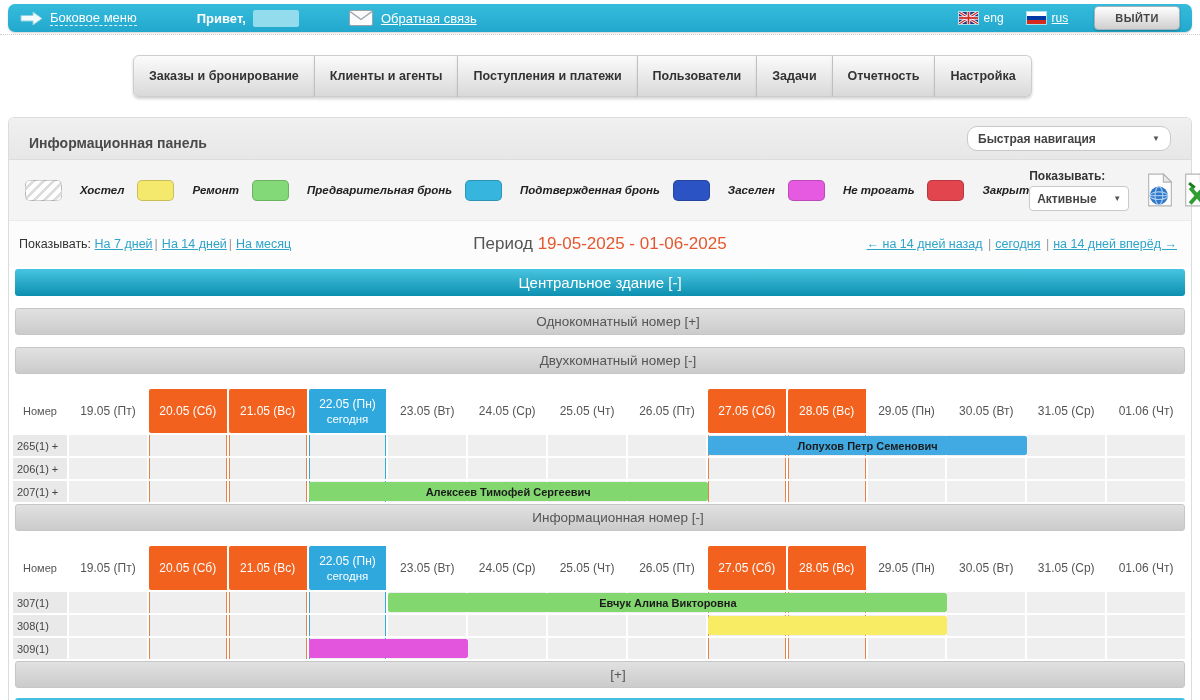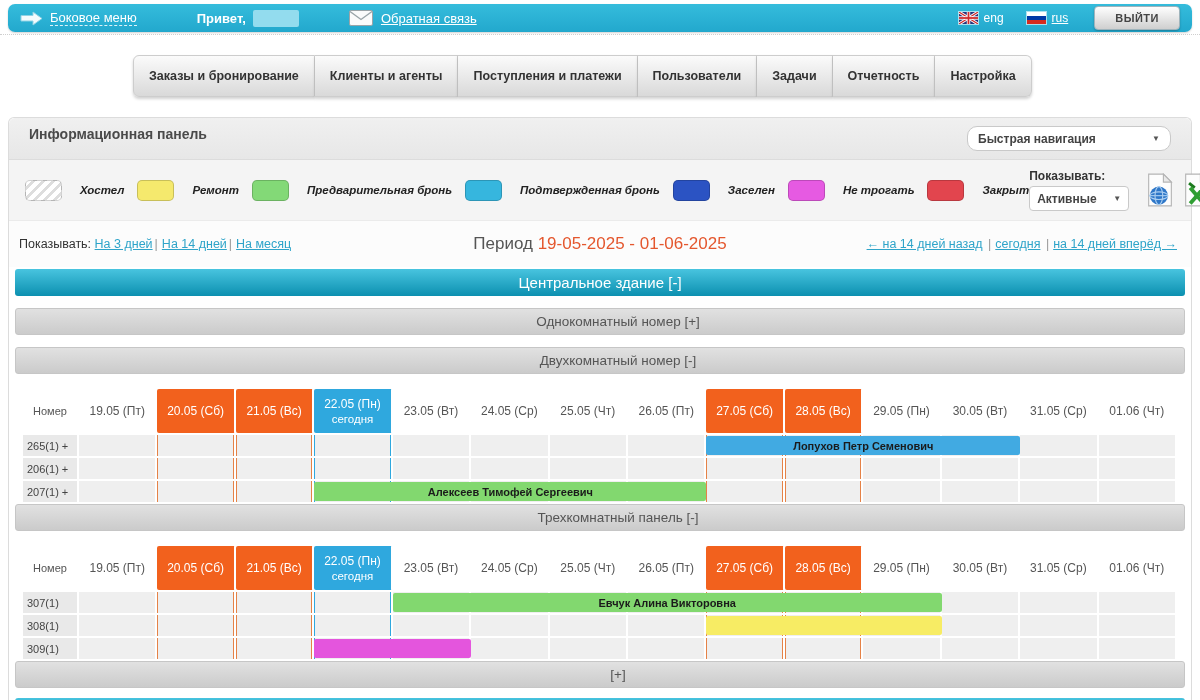--- a/index.html
+++ b/index.html
@@ -28,21 +28,21 @@
   
   .nav-row{margin:20px 0 0 133px;display:flex;}
   .tab{padding:0 15px;height:40px;line-height:40px;font-size:12.5px;font-weight:bold;color:#333;
        background:linear-gradient(#fbfbfb,#d9d9d9);border:1px solid #cdcdcd;border-left:none;
        box-shadow:0 2px 3px rgba(0,0,0,.18);cursor:pointer;white-space:nowrap;}
   .tab:first-child{border-left:1px solid #cdcdcd;border-radius:6px 0 0 6px;}
   .tab:last-child{border-radius:0 6px 6px 0;}
   
   .panel{margin:20px 8px 0;border:1px solid #dcdcdc;border-bottom:none;border-radius:6px 6px 0 0;background:#fff;}
   .panel-header{background:linear-gradient(#f0f0f0,#e7e7e7);padding:8px 20px;display:flex;
-                justify-content:space-between;align-items:flex-start;border-bottom:1px solid #dcdcdc;
+                justify-content:space-between;align-items:flex-end;border-bottom:1px solid #dcdcdc;
                 border-radius:6px 6px 0 0;}
   .panel-title{font-weight:bold;font-size:14px;color:#4a4a4a;}
   .fake-select{background:#fff;border:1px solid #c9c9c9;display:flex;align-items:center;
                justify-content:space-between;color:#444;font-weight:bold;font-size:12px;cursor:pointer;}
   .quicknav{width:182px;height:23px;border-radius:10px;padding:0 10px;}
   .caret{font-size:8px;color:#555;}
   
   .toolbar{background:#f4f4f4;padding:9px 16px;display:flex;align-items:center;
            justify-content:space-between;border-bottom:1px solid #ebebeb;}
   .legend{display:flex;align-items:center;gap:13px;}
@@ -69,21 +69,21 @@
   .p-val{color:#e4572e;}
   
   .building-bar{margin:2px 6px 0;height:27px;background:linear-gradient(#48c4df,#0c90b0);
                 border-radius:3px;color:#fff;font-size:15px;display:flex;align-items:center;
                 justify-content:center;cursor:pointer;}
   .section-bar{margin:12px 6px 0;height:27px;background:linear-gradient(#e1e1e1,#cbcbcb);
                border:1px solid #c6c6c6;box-sizing:border-box;border-radius:3px;color:#555;
                font-size:13.5px;display:flex;align-items:center;justify-content:center;cursor:pointer;padding-left:36px;}
   .cal-table + .section-bar{margin-top:2px;}
   
-  .cal-table{margin:15px 14px 0;}
+  .cal-table{margin:15px 4px 0;}
   .cal-row{display:grid;grid-template-columns:56px repeat(14,1fr);height:21px;margin-bottom:2px;}
   .cal-row.cal-head{height:44px;}
   .hcell{display:flex;flex-direction:column;justify-content:center;align-items:center;
          font-size:12px;color:#555;background:#fff;border-right:2px solid #fff;box-sizing:border-box;}
   .hcell.weekend{background:#f2611d;color:#fff;border-radius:2px;}
   .hcell.today{background:#2fa8de;color:#fff;border-radius:2px;}
   .hsub{font-size:11.5px;margin-top:2px;}
   .cell{background:#efefef;border-right:2px solid #fff;box-sizing:border-box;cursor:pointer;}
   .cell.weekend{box-shadow:inset 1px 0 0 #e58247,inset -1px 0 0 #e58247;}
   .cell.today{box-shadow:inset 1px 0 0 #2fa8de,inset -1px 0 0 #2fa8de;}
@@ -230,21 +230,21 @@
             </svg>
         </span>
       </div>
       <div class="currency">RUB</div>
     </div>
   </div>
 
   <div class="period-row">
     <div class="period-left pipe-list">
       <span>Показывать:</span>
-    <a class="plink">На 3 дней</a><a class="plink">На 14 дней</a><a class="plink">На месяц</a></div>
+    <a class="plink">На 7 дней</a><a class="plink">На 14 дней</a><a class="plink">На месяц</a></div>
     <div class="period-center">
       <span class="p-lab">Период</span>
       <span class="p-val">19-05-2025 - 01-06-2025</span>
     </div>
     <div class="period-right pipe-list">
       <a class="plink">← на 14 дней назад</a>
       <a class="plink">сегодня</a>
       <a class="plink">на 14 дней вперёд →</a>
     </div>
   </div>
@@ -348,21 +348,21 @@
           <div class="cell normal" style="grid-area: 1 / 9;"></div>
           <div class="cell weekend" style="grid-area: 1 / 10;"></div>
           <div class="cell weekend" style="grid-area: 1 / 11;"></div>
           <div class="cell normal" style="grid-area: 1 / 12;"></div>
           <div class="cell normal" style="grid-area: 1 / 13;"></div>
           <div class="cell normal" style="grid-area: 1 / 14;"></div>
           <div class="cell normal" style="grid-area: 1 / 15;"></div>
           <div class="booking" style="grid-area: 1 / 5 / auto / span 5; background: rgb(130, 216, 111);">Алексеев Тимофей Сергеевич</div>
         </div>
       </div>
-      <div class="section-bar">Трехкомнатный панель [-]</div>
+      <div class="section-bar">Информационная номер [-]</div>
       <div class="cal-table">
         <div class="cal-row cal-head">
           <div class="hcell label-cell" style="grid-area: 1 / 1;">Номер</div>
           <div class="hcell normal" style="grid-area: 1 / 2;">
             <div class="hdate">19.05 (Пт)</div>
           </div>
           <div class="hcell weekend" style="grid-area: 1 / 3;">
             <div class="hdate">20.05 (Сб)</div>
           </div>
           <div class="hcell weekend" style="grid-area: 1 / 4;">

